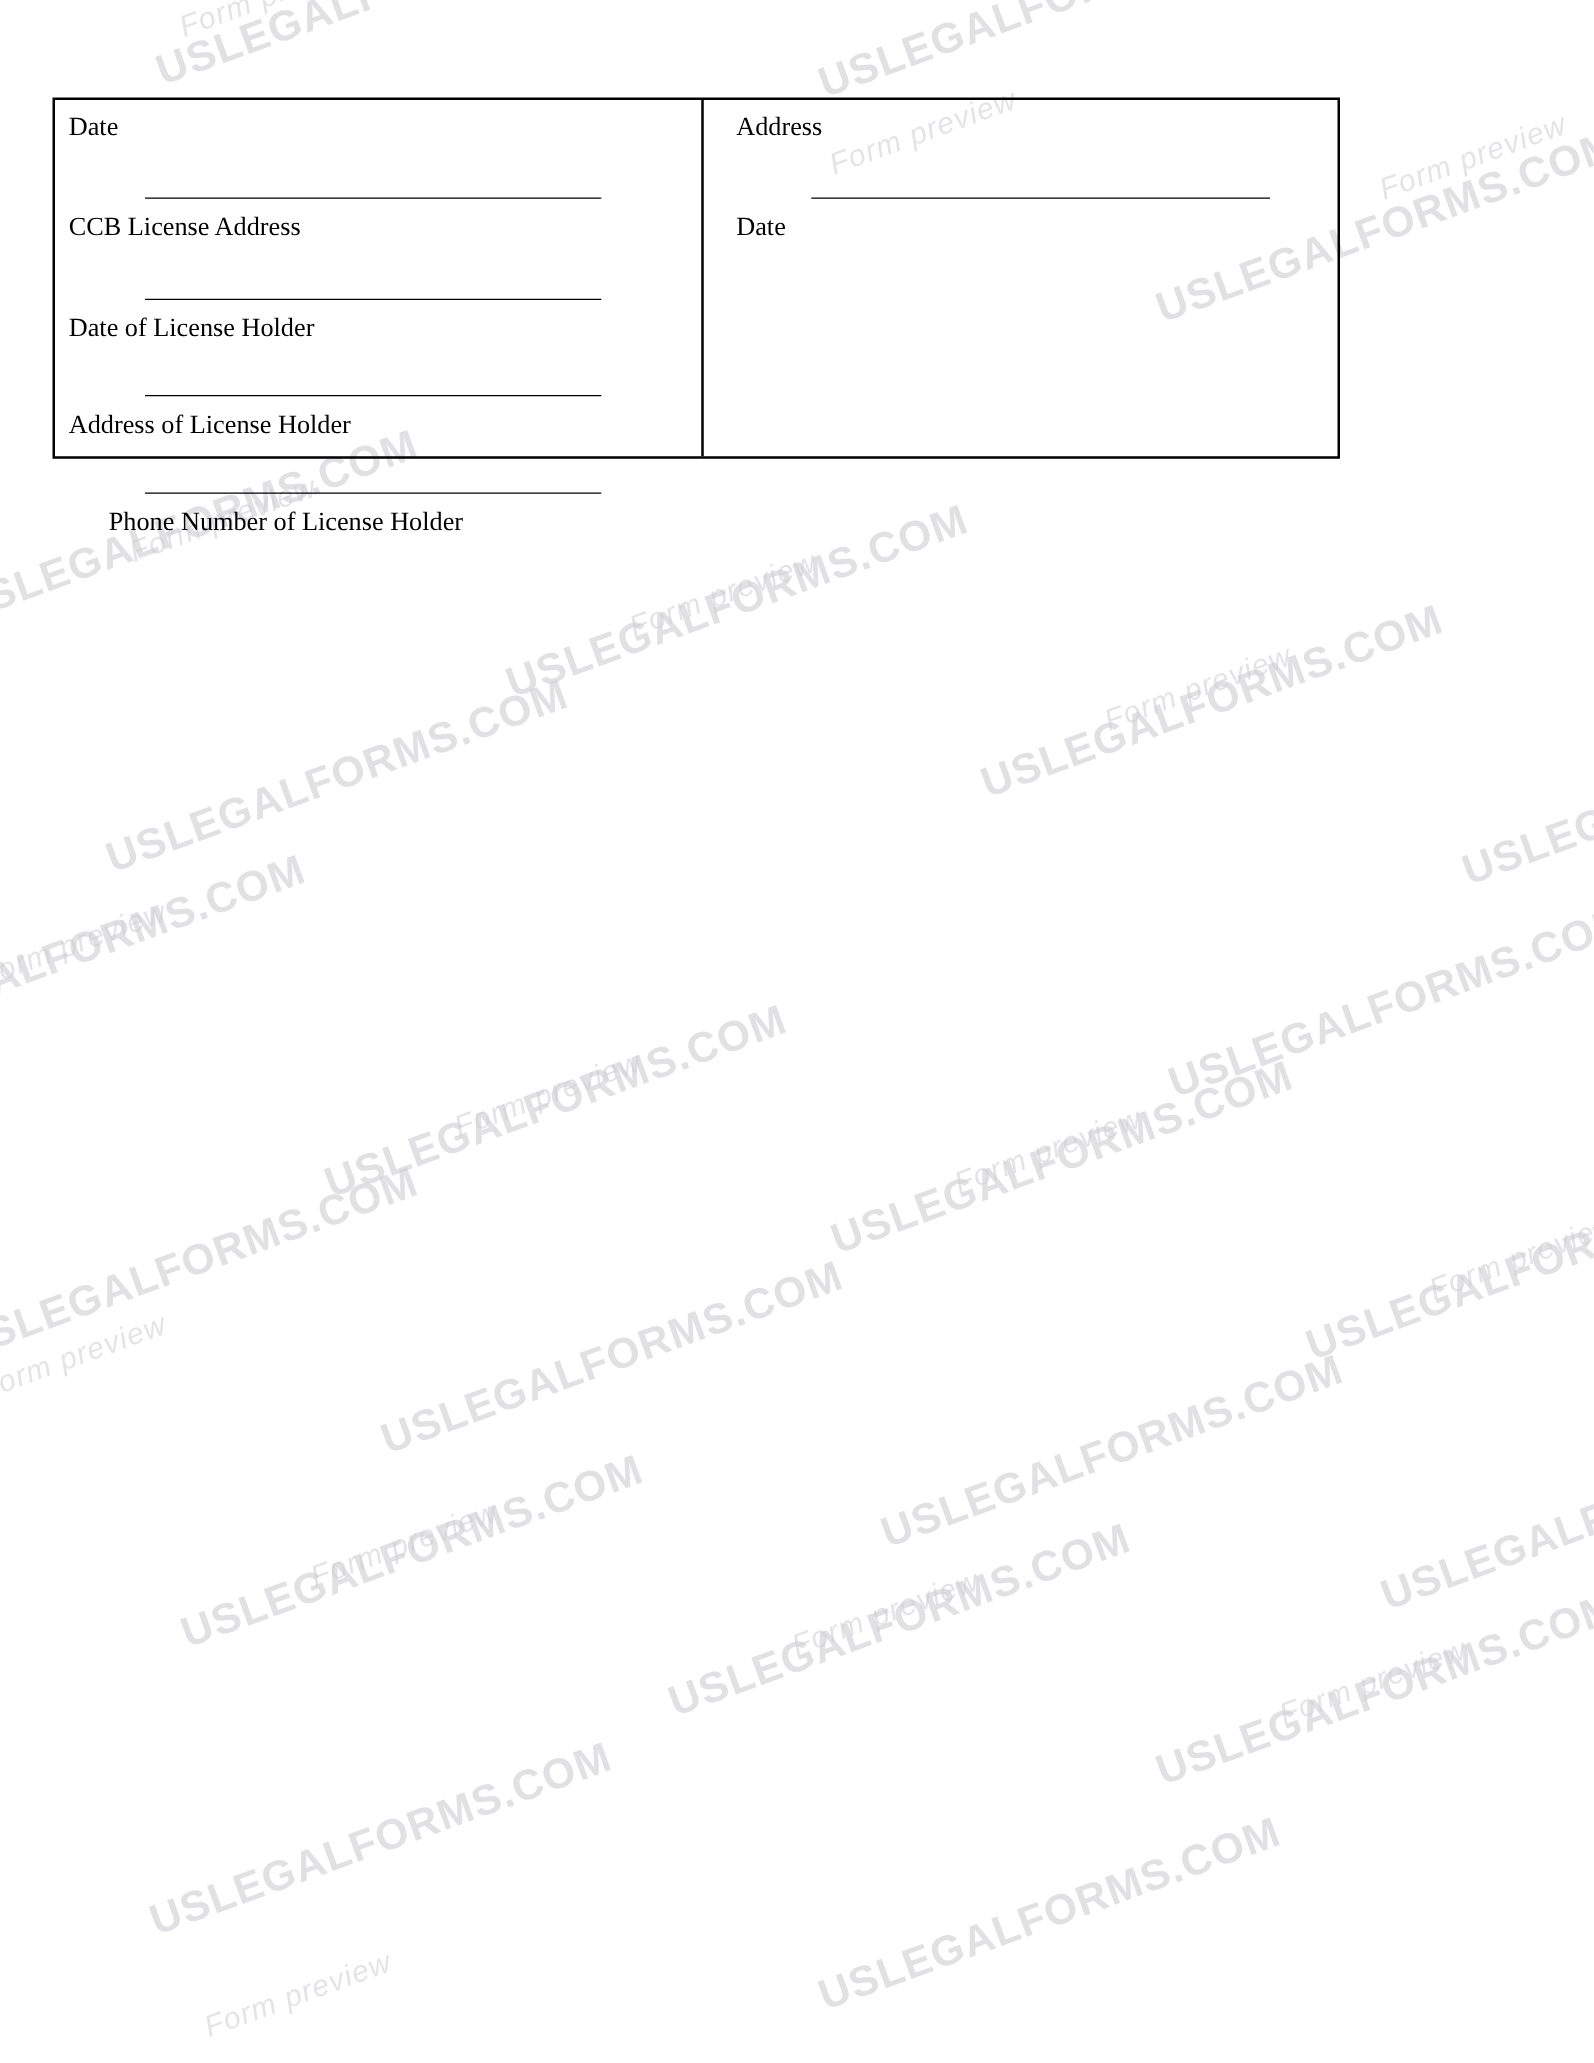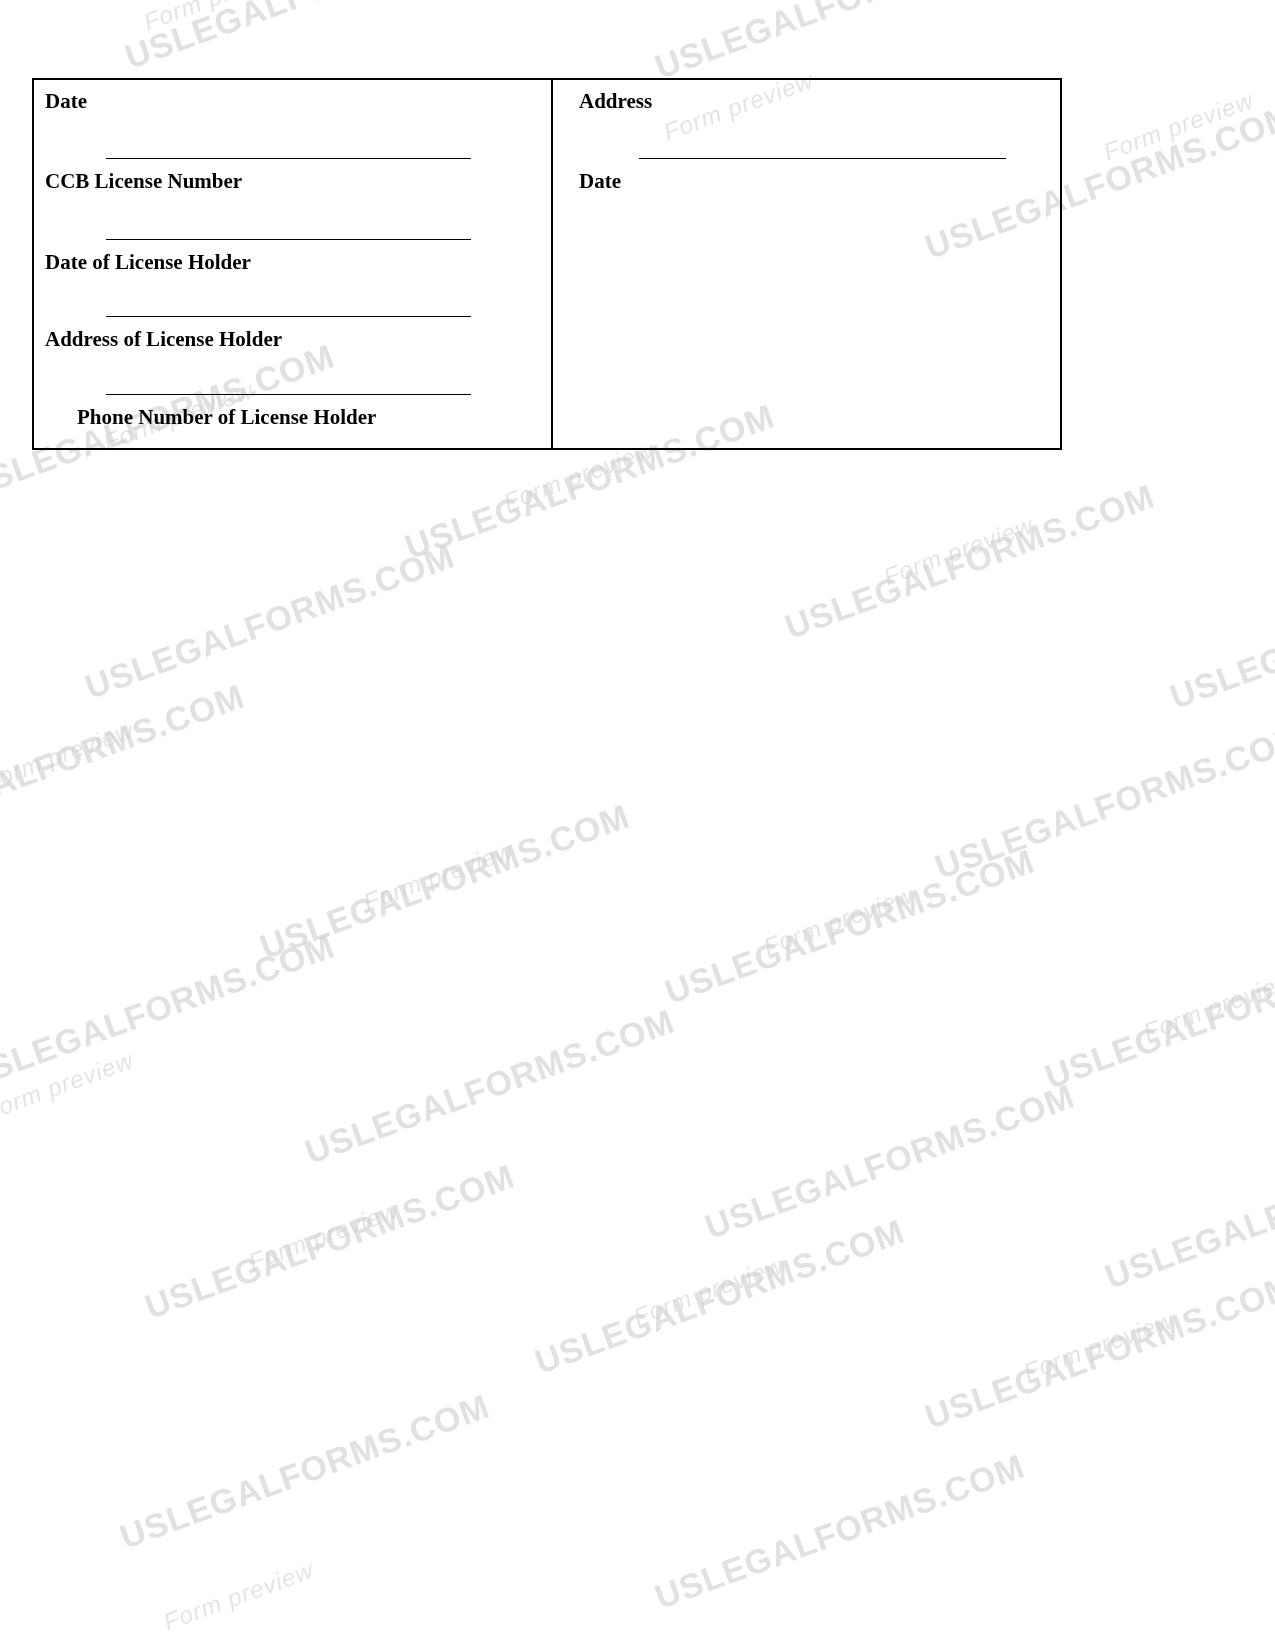--- a/index.html
+++ b/index.html
@@ -43,30 +43,29 @@
     font-weight: normal;
     font-style: italic;
     transform: rotate(-20deg);
     transform-origin: left top;
     color: #cfcfd4;
   }
 
   
   .form-box {
     position: absolute;
-    left: 32px;
+    left: 42px;
     top: 78px;
     width: 1030px;
-    height: 372px;
+    height: 289px;
     border: 2px solid #000;
     box-sizing: border-box;
     display: flex;
     z-index: 10;
     background: transparent;
-    font-weight: bold;
   }
   .col-left {
     width: 519px;
     box-sizing: border-box;
     border-right: 2px solid #000;
     position: relative;
     padding: 0;
   }
   .col-right {
     flex: 1;
@@ -166,21 +165,21 @@
 
   <div class="wm main" style="left:650px; top:1580px;">USLEGALFORMS.COM</div>
 </div>
 
 <div class="form-box">
 
   <div class="col-left">
     <div class="field-label l-date">Date</div>
     <div class="rule l-rule1"></div>
 
-    <div class="field-label l-ccb">CCB License Number</div>
+    <div class="field-label l-ccb">CCB License Address</div>
     <div class="rule l-rule2"></div>
 
     <div class="field-label l-name">Date of License Holder</div>
     <div class="rule l-rule3"></div>
 
     <div class="field-label l-addr">Address of License Holder</div>
     <div class="rule l-rule4"></div>
 
     <div class="field-label l-phone">Phone Number of License Holder</div>
   </div>

